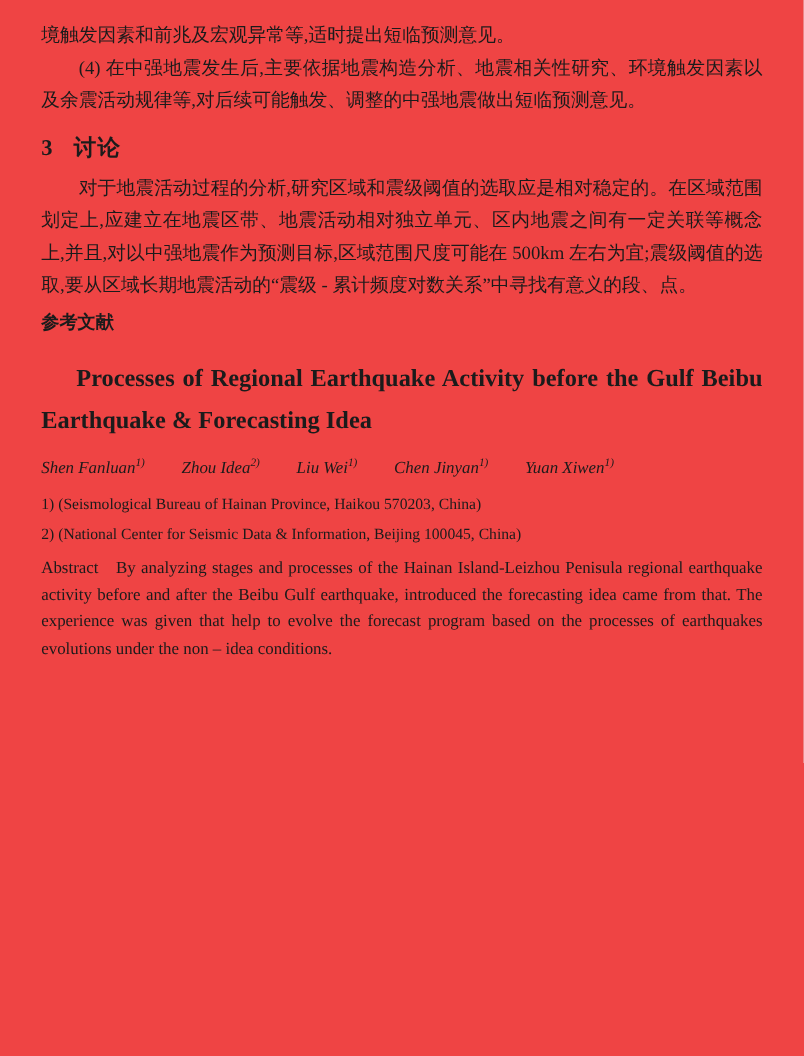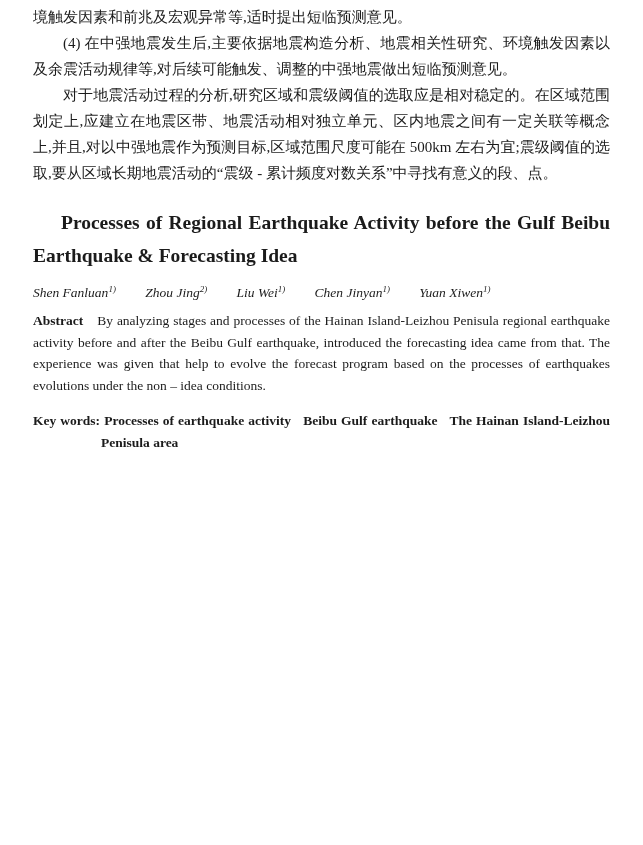--- a/index.html
+++ b/index.html
@@ -5,25 +5,25 @@
   html, body {
     margin: 0;
     padding: 0;
     background: #e8e8e8;
   }
   .page {
     position: relative;
     width: 643px;
     height: 845px;
     margin: 0 auto;
-    background: #ffffff;
+    background: #ef4444;
     color: #1b1b1b;
     font-family: "Liberation Serif", "DejaVu Serif", serif;
     box-sizing: border-box;
-    padding: 4px 33px 0 33px;
+    padding: 16px 33px 0 33px;
     overflow: hidden;
   }
   
   .cn {
     font-size: 15px;
     line-height: 26px;
     text-align: justify;
     margin: 0;
   }
   .cn.indent { text-indent: 2em; }
@@ -82,21 +82,21 @@
     margin: 0;
   }
   .affil-block { margin-top: 6px; }
   .abstract {
     margin-top: 4px;
     font-size: 13.5px;
     line-height: 21.5px;
     text-align: justify;
   }
   .abstract .label {
-    font-weight: bold;
+    font-weight: normal;
     margin-right: 14px;
   }
   .keywords {
     font-size: 13.5px;
     font-weight: bold;
     line-height: 22px;
     text-align: justify;
     padding-left: 68px;
     text-indent: -68px;
     margin: 2px 0 0 0;
@@ -105,41 +105,46 @@
 </style>
 </head>
 <body>
 
 <div class="page">
 
   <p class="cn">境触发因素和前兆及宏观异常等,适时提出短临预测意见。</p>
 
   <p class="cn indent">(4) 在中强地震发生后,主要依据地震构造分析、地震相关性研究、环境触发因素以及余震活动规律等,对后续可能触发、调整的中强地震做出短临预测意见。</p>
 
+  <div class="section-heading">
+    <span class="num">3</span><span>讨论</span>
+  </div>
 
   <p class="cn indent">对于地震活动过程的分析,研究区域和震级阈值的选取应是相对稳定的。在区域范围划定上,应建立在地震区带、地震活动相对独立单元、区内地震之间有一定关联等概念上,并且,对以中强地震作为预测目标,区域范围尺度可能在 500km 左右为宜;震级阈值的选取,要从区域长期地震活动的“震级 - 累计频度对数关系”中寻找有意义的段、点。</p>
 
 
+  <div class="refs-heading">参考文献</div>
 
   <div>
   </div>
 
   <div class="eng-title">
     <div class="line1">Processes of Regional Earthquake Activity before the Gulf Beibu</div>
     <div class="line2">Earthquake &amp; Forecasting Idea</div>
   </div>
 
   <div class="authors">
     <span class="author"><span>Shen Fanluan</span><sup>1)</sup></span>
-    <span class="author"><span>Zhou Jing</span><sup>2)</sup></span>
+    <span class="author"><span>Zhou Idea</span><sup>2)</sup></span>
     <span class="author"><span>Liu Wei</span><sup>1)</sup></span>
     <span class="author"><span>Chen Jinyan</span><sup>1)</sup></span>
     <span class="author"><span>Yuan Xiwen</span><sup>1)</sup></span>
   </div>
 
   <div class="affil-block">
+    <p class="affil">1) (Seismological Bureau of Hainan Province, Haikou 570203, China)</p>
+    <p class="affil">2) (National Center for Seismic Data &amp; Information, Beijing 100045, China)</p>
   </div>
 
   <p class="abstract"><span class="label">Abstract</span><span>By analyzing stages and processes of the Hainan Island-Leizhou Penisula regional earthquake activity before and after the Beibu Gulf earthquake, introduced the forecasting idea came from that. The experience was given that help to evolve the forecast program based on the processes of earthquakes evolutions under the non – idea conditions.</span></p>
 
-  <p class="keywords"><span class="label">Key words:</span> <span class="kw-text">Processes of earthquake activity   Beibu Gulf earthquake   The Hainan Island-Leizhou Penisula area</span></p>
 
 </div>
 
 </body></html>

